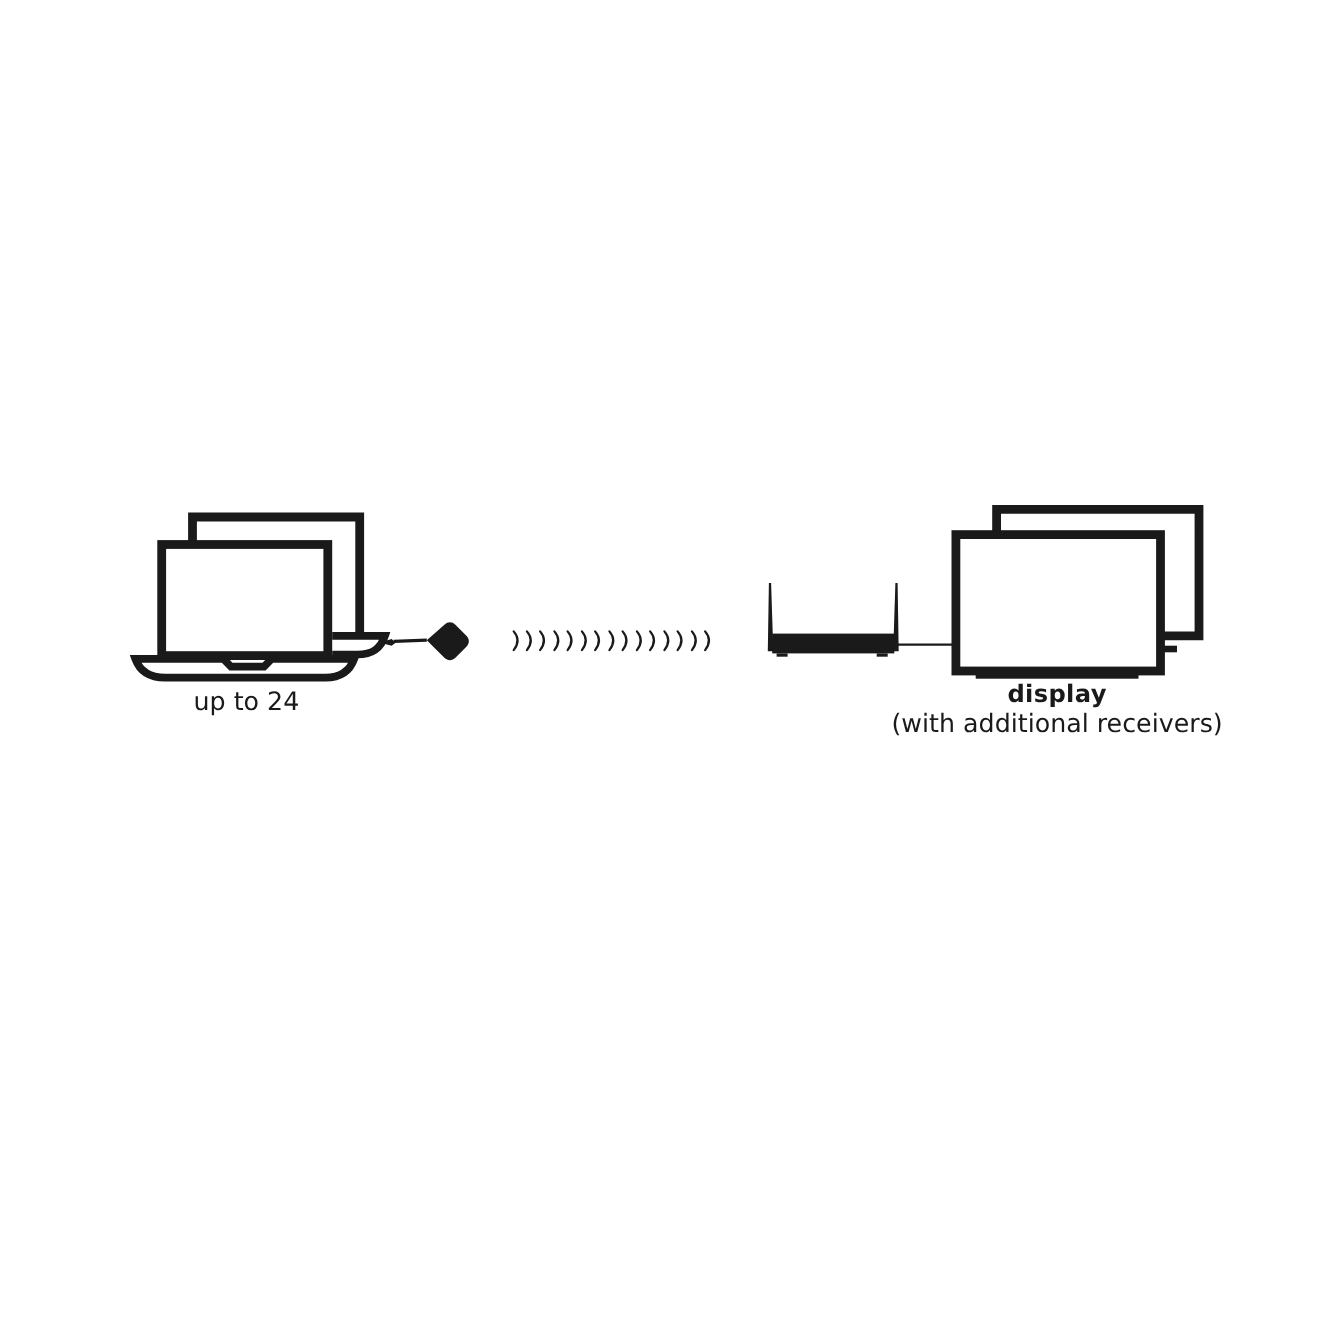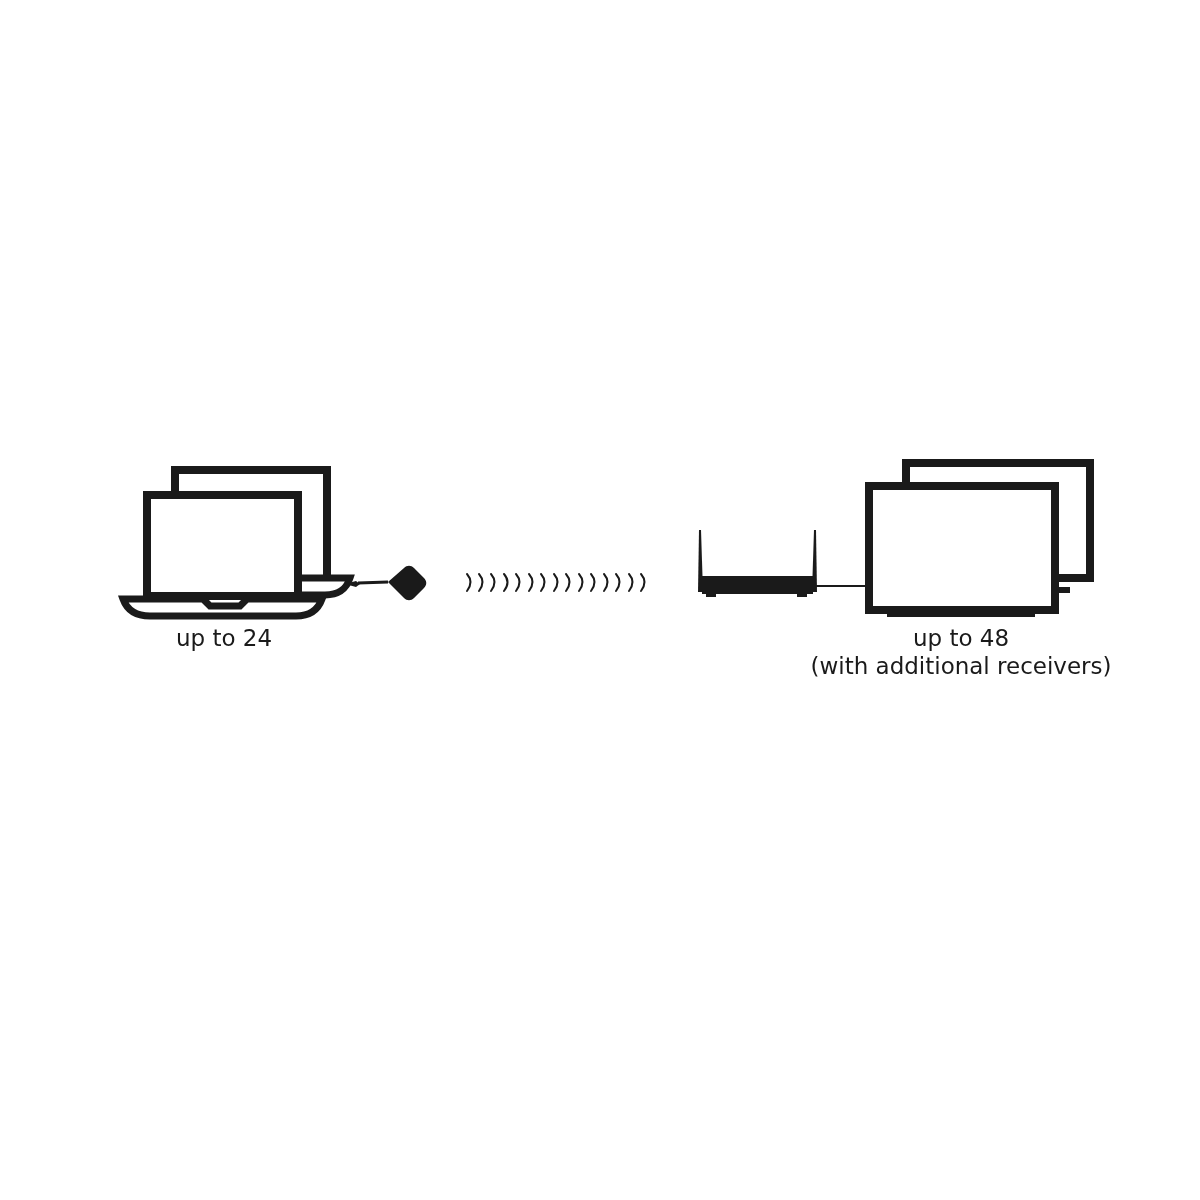--- a/index.html
+++ b/index.html
@@ -77,15 +77,15 @@
 
     <rect x="887" y="609" width="148" height="8" fill="#1a1a1a" stroke="none"></rect>
   </g>
 </svg>
 
 <div class="label-block" id="laptop-label">
   <div class="label-line first">up to 24</div>
 </div>
 
 <div class="label-block" id="display-label">
-  <div class="label-line first">up to 48</div>
+  <div class="label-title">display</div>
   <div class="label-line">(with additional receivers)</div>
 </div>
 
 </body></html>

